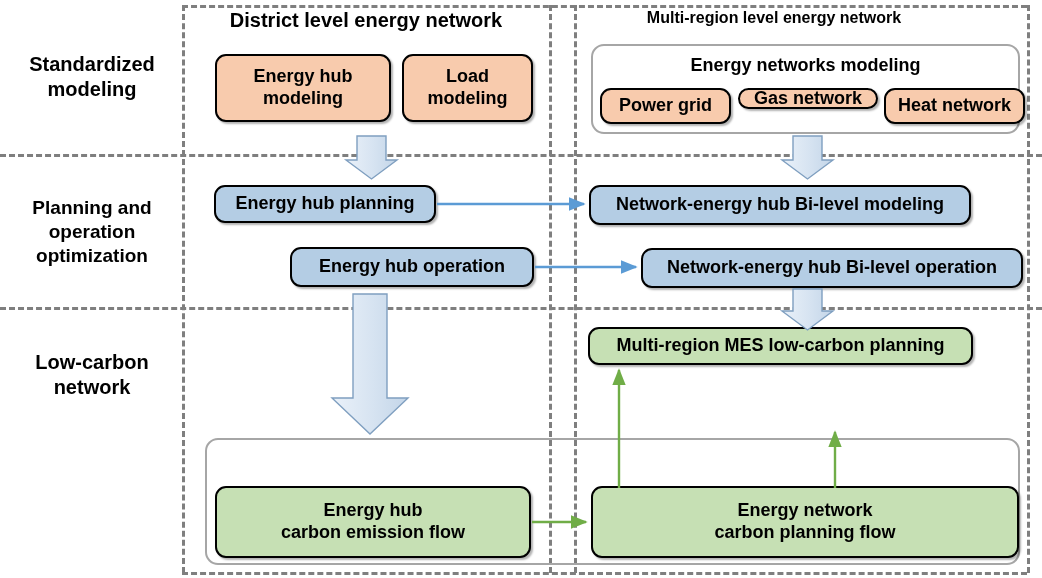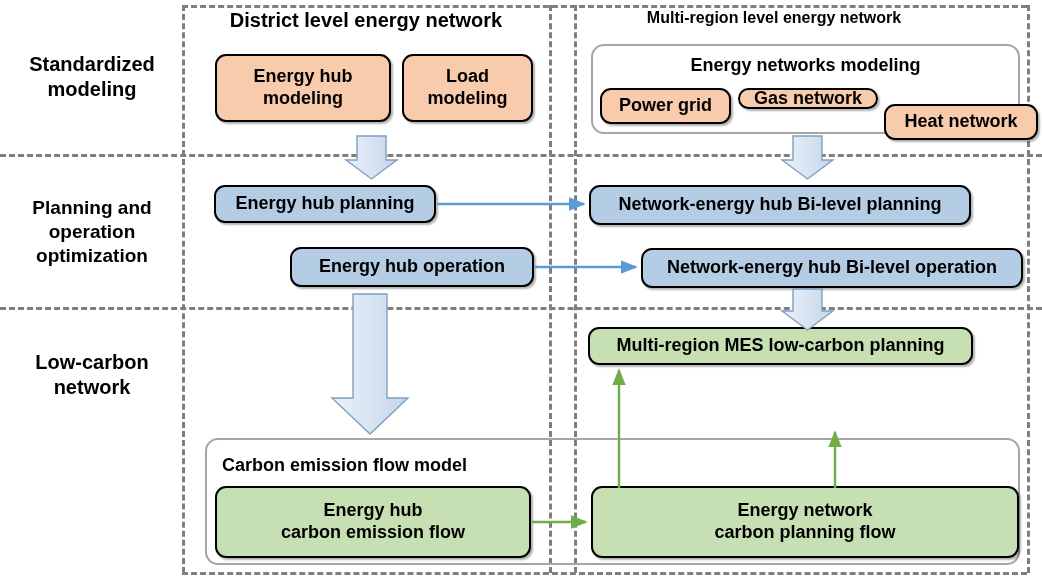--- a/index.html
+++ b/index.html
@@ -65,35 +65,34 @@
 modeling</div>
 
   <div class="node orange" style="left:402px;top:54px;width:131px;height:68px;font-size:18px;white-space:pre-line;">Load
 modeling</div>
 
   <div class="group" style="left:591px;top:44px;width:429px;height:90px;"></div>
   <div class="group-title" style="left:591px;top:55px;width:429px;text-align:center;font-size:18px;">Energy networks modeling</div>
 
   <div class="node orange" style="left:600px;top:88px;width:131px;height:36px;font-size:18px;">Power grid</div>
   <div class="node orange" style="left:738px;top:88px;width:140px;height:21px;font-size:18px;">Gas network</div>
-  <div class="node orange" style="left:884px;top:88px;width:154px;height:36px;font-size:18px;margin-top:16px;">Heat network</div>
+  <div class="node orange" style="left:884px;top:88px;width:141px;height:36px;font-size:18px;">Heat network</div>
 
   <div class="node blue" style="left:214px;top:185px;width:222px;height:38px;font-size:18px;">Energy hub planning</div>
 
   <div class="node blue" style="left:290px;top:247px;width:244px;height:40px;font-size:18px;">Energy hub operation</div>
 
-  <div class="node blue" style="left:589px;top:185px;width:382px;height:40px;font-size:18px;">Network-energy hub Bi-level planning</div>
+  <div class="node blue" style="left:589px;top:185px;width:382px;height:40px;font-size:18px;">Network-energy hub Bi-level modeling</div>
 
   <div class="node blue" style="left:641px;top:248px;width:382px;height:40px;font-size:18px;">Network-energy hub Bi-level operation</div>
 
   <div class="node green" style="left:588px;top:327px;width:385px;height:38px;font-size:18px;">Multi-region MES low-carbon planning</div>
 
 
   <div class="group" style="left:205px;top:438px;width:815px;height:127px;"></div>
-  <div class="group-title" style="left:222px;top:455px;font-size:18px;">Carbon emission flow model</div>
 
   <div class="node green" style="left:215px;top:486px;width:316px;height:72px;font-size:18px;white-space:pre-line;">Energy hub
 carbon emission flow</div>
 
   <div class="node green" style="left:591px;top:486px;width:428px;height:72px;font-size:18px;white-space:pre-line;">Energy network
 carbon planning flow</div>
 
   <svg class="overlay" viewBox="0 0 1042 578">
     <defs>
       <marker id="ah-blue" viewBox="0 0 10 10" refX="9" refY="5" markerWidth="7" markerHeight="7" orient="auto-start-reverse">

